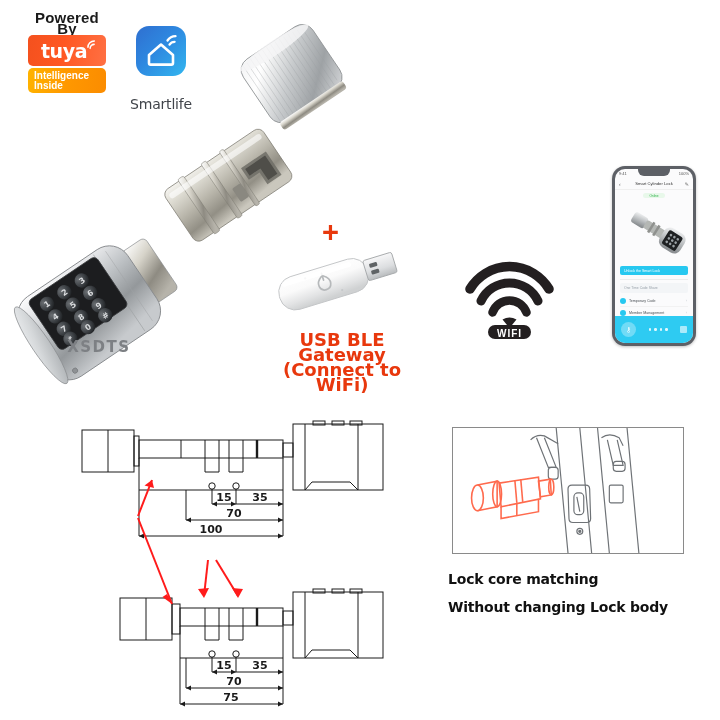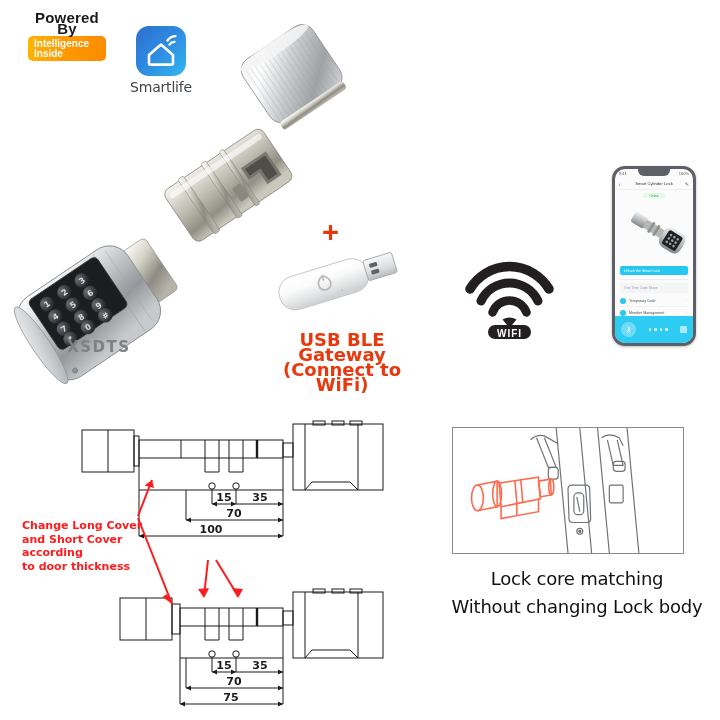--- a/index.html
+++ b/index.html
@@ -39,21 +39,21 @@
   }
 
   
   #smartlife-badge{left:118px;top:26px;width:86px;text-align:center;}
   .sl-icon{
     width:50px;height:50px;border-radius:13px;margin:0 auto;
     background:linear-gradient(135deg,#2f6fd0 0%,#2e88e0 45%,#32b6ef 100%);
     position:relative;
   }
   .sl-label{
-    font-size:14px;color:#40444a;margin-top:3px;
+    font-size:14px;color:#40444a;margin-top:20px;
     font-family:"DejaVu Sans", sans-serif;letter-spacing:-.2px;
   }
 
   
   #silver-title{
     right:34px;top:24px;font-size:46px;font-weight:bold;
     color:#2b2b2b;letter-spacing:-1px;line-height:48px;
   }
 
   
@@ -155,32 +155,39 @@
   }
   #ann-cover{left:22px;top:519px;font-size:11px;line-height:13.5px;width:135px;}
   #ann-ring{left:197px;top:549px;font-size:11px;line-height:13.5px;width:190px;}
 
   
   #door-panel{
     left:452px;top:427px;width:232px;height:127px;
     border:1.5px solid #8a8a8a;background:#fff;box-sizing:border-box;
   }
   #lockcore-caption{
-    left:448px;top:565px;width:258px;text-align:center;
-    font-size:18px;font-weight:normal;color:#111;line-height:28px;
+    left:448px;top:565px;width:258px;text-align:left;
+    font-size:14px;font-weight:bold;color:#111;line-height:28px;
     letter-spacing:-.2px;font-family:"DejaVu Sans", sans-serif;
   }
 </style>
 </head>
 <body>
 
 <div class="stage">
 
   <div class="abs" id="tuya-badge">
     <div class="powered-by">Powered By</div>
+    <div class="tuya-box">
+      <span class="tuya-word">tuya</span>
+      <svg class="tuya-wifi" viewBox="0 0 12 11">
+        <path d="M1 8 A7 7 0 0 1 8 1" fill="none" stroke="#ffffff" stroke-width="1.7" stroke-linecap="round"></path>
+        <path d="M3.4 9.2 A4.4 4.4 0 0 1 7.8 4.8" fill="none" stroke="#ffffff" stroke-width="1.7" stroke-linecap="round"></path>
+      </svg>
+    </div>
     <div class="tuya-intel">
       <div>Intelligence</div>
       <div>Inside</div>
     </div>
   </div>
 
   <div class="abs" id="smartlife-badge">
     <div class="sl-icon">
       <svg viewBox="0 0 50 50" style="width:50px;height:50px;">
         <path d="M13 29 L25 18.5 L37 29 L37 37 Q37 38.6 35.4 38.6 L14.6 38.6 Q13 38.6 13 37 Z" fill="none" stroke="#ffffff" stroke-width="2.6" stroke-linejoin="round"></path>
@@ -593,26 +600,20 @@
         <path d="M172 196 L162.5 189 L167 186 Z" fill="#ff1b1b" stroke="none"></path>
 
         <line x1="208" y1="152" x2="204" y2="188"></line>
         <path d="M204 190 L198 181 L209 180 Z" fill="#ff1b1b" stroke="none"></path>
         <line x1="216" y1="152" x2="238" y2="188"></line>
         <path d="M238 190 L232 180 L243 181 Z" fill="#ff1b1b" stroke="none"></path>
       </g>
     </svg>
   </div>
 
-  <div class="abs ann-red" id="ann-cover">
-    <div>Change Long Cover</div>
-    <div>and Short Cover</div>
-    <div>according</div>
-    <div>to door thickness</div>
-  </div>
   <div class="abs ann-red" id="ann-ring">
   </div>
 
   <div class="abs" id="door-panel">
     <svg viewBox="0 0 232 127" style="width:100%;height:100%;display:block;">
       <g stroke="#6e7276" fill="none" stroke-width="1.2">
 
         <line x1="104" y1="0" x2="116" y2="127"></line>
         <line x1="128" y1="0" x2="140" y2="127"></line>
         <line x1="146" y1="0" x2="158" y2="127"></line>

